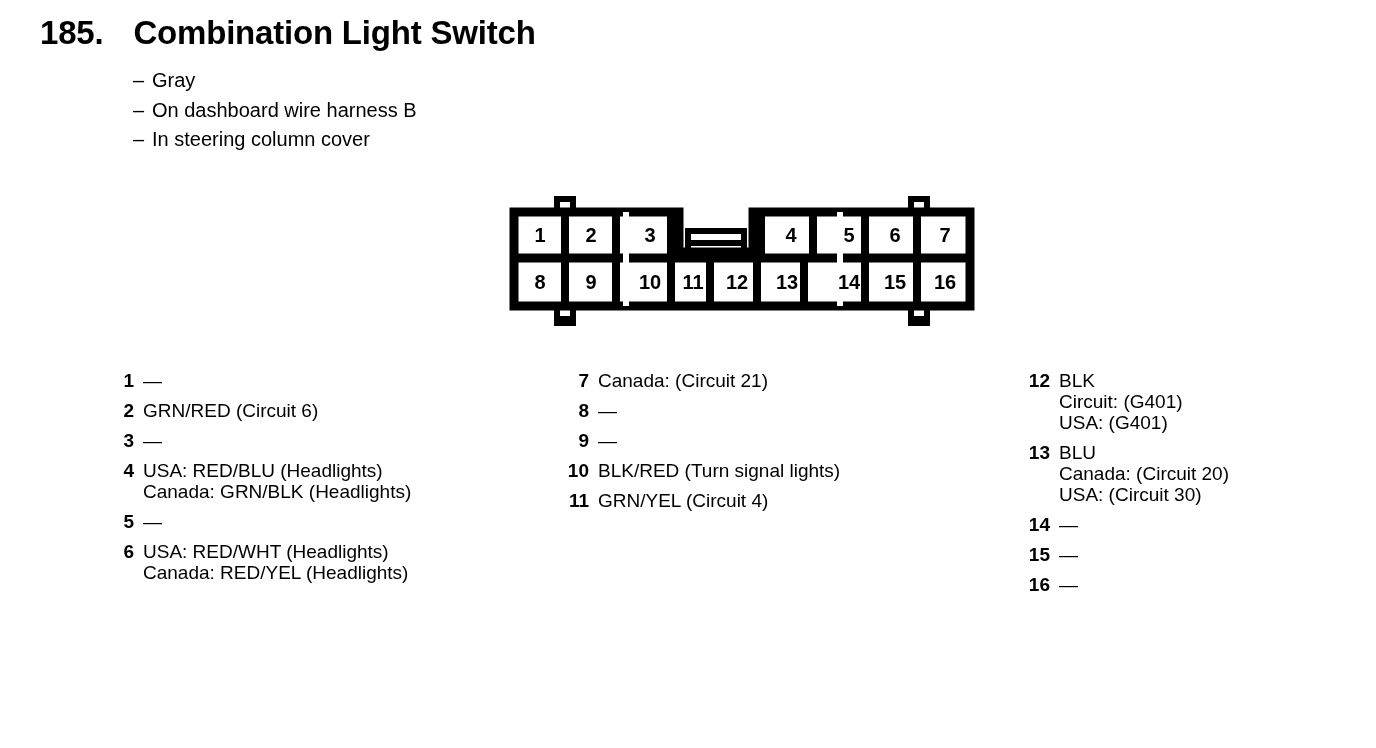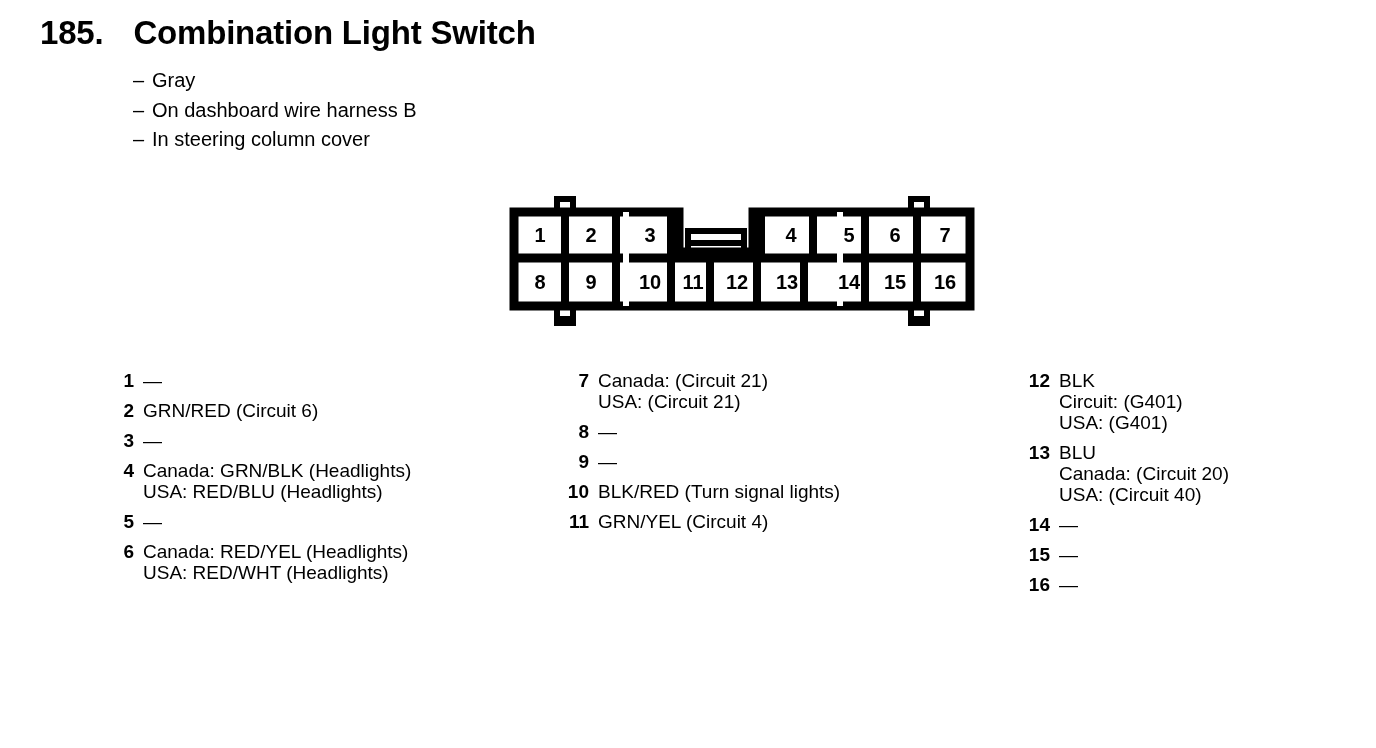--- a/index.html
+++ b/index.html
@@ -198,44 +198,43 @@
     </div>
     <div class="pin-entry">
       <span class="pin-num">3</span>
       <span class="pin-desc empty">
         <span class="sub-line">—</span>
       </span>
     </div>
     <div class="pin-entry">
       <span class="pin-num">4</span>
       <span class="pin-desc">
+        <span class="sub-line">USA: RED/BLU (Headlights)</span>
         <span class="sub-line">Canada: GRN/BLK (Headlights)</span>
-        <span class="sub-line">USA: RED/BLU (Headlights)</span>
       </span>
     </div>
     <div class="pin-entry">
       <span class="pin-num">5</span>
       <span class="pin-desc empty">
         <span class="sub-line">—</span>
       </span>
     </div>
     <div class="pin-entry">
       <span class="pin-num">6</span>
       <span class="pin-desc">
+        <span class="sub-line">USA: RED/WHT (Headlights)</span>
         <span class="sub-line">Canada: RED/YEL (Headlights)</span>
-        <span class="sub-line">USA: RED/WHT (Headlights)</span>
       </span>
     </div>
   </div>
 <div class="pin-col" id="pin-col-2">
     <div class="pin-entry">
       <span class="pin-num">7</span>
       <span class="pin-desc">
         <span class="sub-line">Canada: (Circuit 21)</span>
-        <span class="sub-line">USA: (Circuit 21)</span>
       </span>
     </div>
     <div class="pin-entry">
       <span class="pin-num">8</span>
       <span class="pin-desc empty">
         <span class="sub-line">—</span>
       </span>
     </div>
     <div class="pin-entry">
       <span class="pin-num">9</span>
@@ -263,21 +262,21 @@
         <span class="sub-line">BLK</span>
         <span class="sub-line">Circuit: (G401)</span>
         <span class="sub-line">USA: (G401)</span>
       </span>
     </div>
     <div class="pin-entry">
       <span class="pin-num">13</span>
       <span class="pin-desc">
         <span class="sub-line">BLU</span>
         <span class="sub-line">Canada: (Circuit 20)</span>
-        <span class="sub-line">USA: (Circuit 40)</span>
+        <span class="sub-line">USA: (Circuit 30)</span>
       </span>
     </div>
     <div class="pin-entry">
       <span class="pin-num">14</span>
       <span class="pin-desc empty">
         <span class="sub-line">—</span>
       </span>
     </div>
     <div class="pin-entry">
       <span class="pin-num">15</span>

